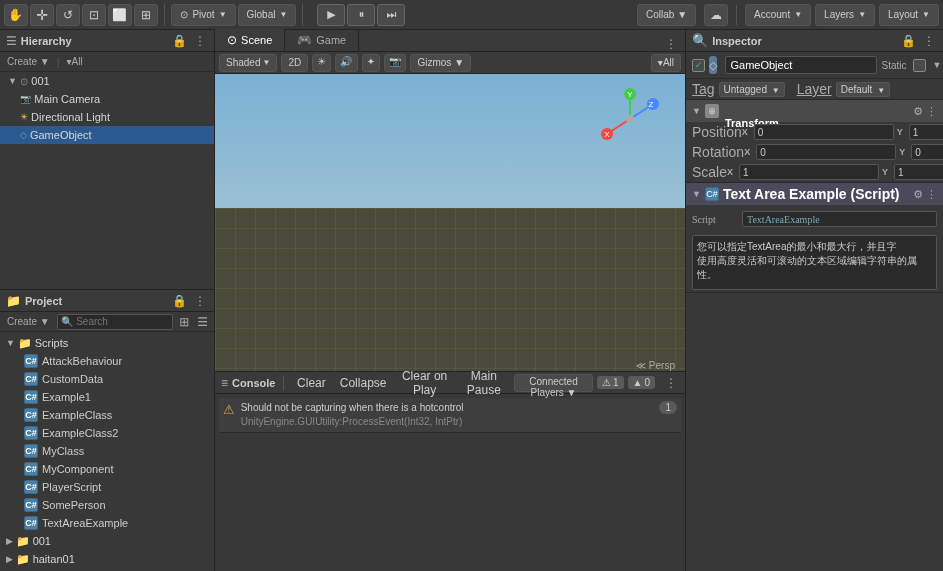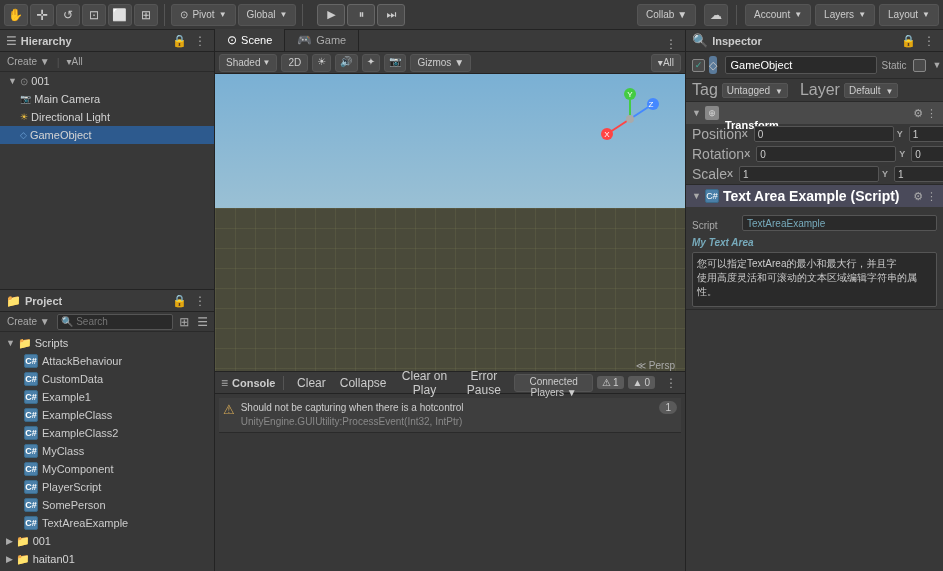--- a/index.html
+++ b/index.html
@@ -425,21 +425,21 @@
       font-size: 10px;
       color: #aaa;
     }
     .tag-layer-row {
       display: flex;
       align-items: center;
       padding: 2px 6px;
       gap: 4px;
       border-bottom: 1px solid #2a2a2a;
     }
-    .tag-label { font-size: 16px; color: #aaa; }
+    .tag-label { font-size: 14px; color: #aaa; text-decoration: underline; }
     .tag-dropdown {
       background: #4a4a4a;
       border: 1px solid #555;
       border-radius: 2px;
       padding: 1px 4px;
       font-size: 10px;
       color: #ccc;
       cursor: pointer;
     }
 
@@ -531,22 +531,23 @@
       justify-content: center;
       font-size: 9px;
       color: #fff;
     }
     .script-comp-title { font-size: 14px; font-weight: bold; color: #fff; }
     .script-section {
       padding: 4px 6px;
     }
     .script-row {
       display: flex;
-      align-items: flex-end;
+      align-items: center;
       height: 20px;
+      font-family: Liberation Serif, serif;
     }
     .script-label { font-size: 10px; color: #aaa; width: 50px; }
     .script-value {
       flex: 1;
       background: #2a2a2a;
       border: 1px solid #555;
       border-radius: 2px;
       height: 16px;
       padding: 0 4px;
       display: flex;
@@ -869,21 +870,21 @@
     </div>
 
     <div class="console-panel">
       <div class="console-header">
         <span style="color:#aaa;font-size:12px">≡</span>
         <span class="panel-title">Console</span>
         <div style="width:1px;height:14px;background:#555;margin:0 4px;"></div>
         <button class="console-btn">Clear</button>
         <button class="console-btn">Collapse</button>
         <button class="console-btn">Clear on Play</button>
-        <button class="console-btn">Error Pause</button>
+        <button class="console-btn">Main Pause</button>
         <button class="connected-players-btn">Connected Players ▼</button>
         <div class="console-counts">
           <div class="count-badge">
             <span>⚠</span>
             <span>1</span>
           </div>
           <div class="count-badge">
             <span>▲</span>
             <span>0</span>
           </div>
@@ -1006,21 +1007,20 @@
         </div>
       </div>
       <div class="script-section">
         <div class="script-row">
           <span class="script-label">Script</span>
           <div class="script-value">
             <span>TextAreaExample</span>
           </div>
         </div>
       </div>
-      <div class="mytext-label">My Text Area</div>
       <div class="text-area-box">
         <div>您可以指定TextArea的最小和最大行，并且字</div>
         <div>使用高度灵活和可滚动的文本区域编辑字符串的属性。</div>
       </div>
     </div>
 
   </div>
 
 </div>
 

